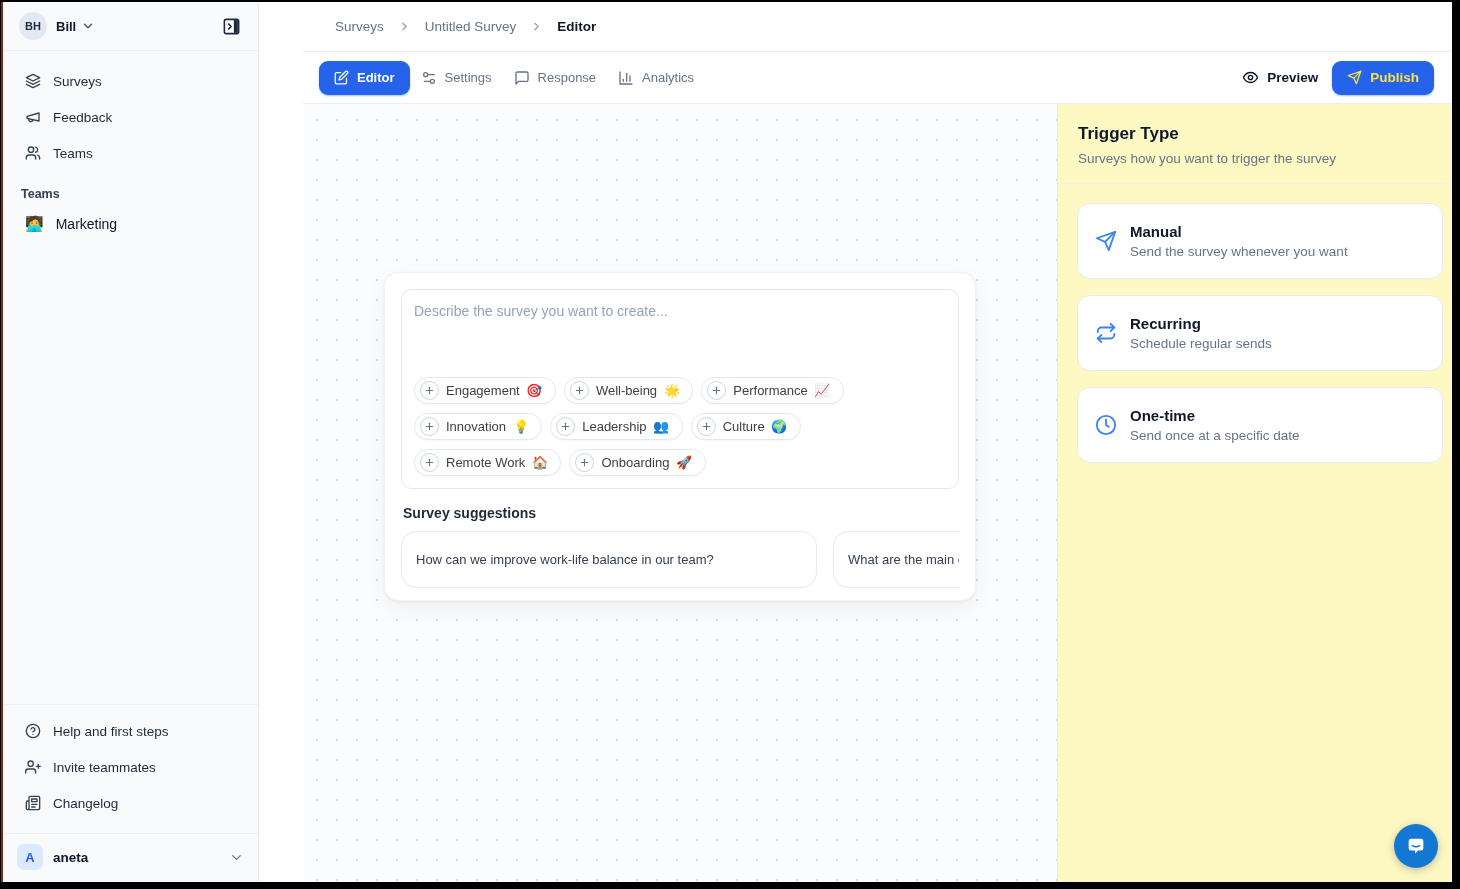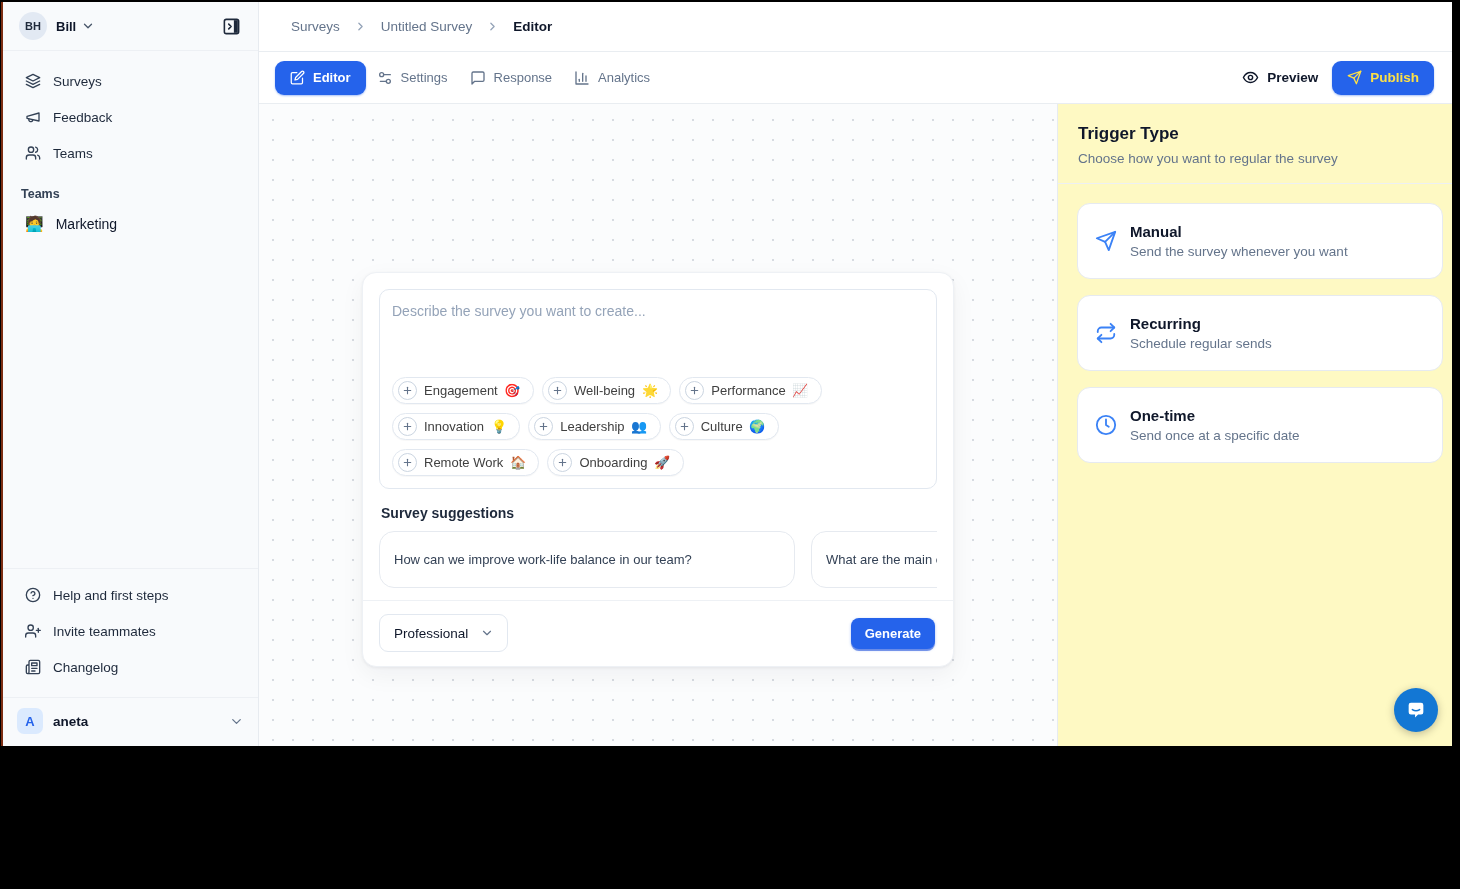--- a/index.html
+++ b/index.html
@@ -1,21 +1,22 @@
 <!DOCTYPE html>
 <html><head>
 <meta charset="utf-8">
 <style>
   * { margin:0; padding:0; box-sizing:border-box; }
   html,body { width:1460px; height:889px; overflow:hidden; }
   body { background:#000; font-family:"Liberation Sans", sans-serif; color:#0f172a; }
   .frame {
-    position:absolute; top:2px; left:3px; width:1449px; height:744px;
+    position:absolute; top:2px; left:3px; width:1449px; height:880px;
     background:#fff; display:flex; overflow:hidden;
     box-shadow:-2px 0 0 #7c2d12;
+    gap:44px;
   }
   svg { display:block; }
 
   
   .sidebar { width:256px; background:#f8fafc; border-right:1px solid #e7ebf0; display:flex; flex-direction:column; flex-shrink:0; }
   .sb-header { height:49px; display:flex; align-items:center; padding:0 12px 0 16px; border-bottom:1px solid #edf0f4; }
   .avatar-circle { width:28px; height:28px; border-radius:50%; background:#e2e9f3; color:#1e293b; font-size:11px; font-weight:bold; display:flex; align-items:center; justify-content:center; }
   .sb-user-name { font-size:13px; font-weight:bold; margin-left:9px; color:#0f172a; }
   .sb-header .chev { margin-left:5px; color:#475569; }
   .sb-collapse { margin-left:auto; width:30px; height:30px; border:none; background:transparent; border-radius:8px; display:flex; align-items:center; justify-content:center; cursor:pointer; color:#1e293b; }
@@ -366,38 +367,27 @@
               </div>
             </div>
 
             <div class="suggestions-title">Survey suggestions</div>
             <div class="suggestions-row">
               <button class="suggestion-card c1">How can we improve work-life balance in our team?</button>
               <button class="suggestion-card c2">What are the main ob</button>
             </div>
           </div>
 
-          <div class="composer-footer">
-            <button class="tone-select">
-              <span>Professional</span>
-              <span class="chev">
-                  <svg width="14" height="14" viewBox="0 0 24 24" fill="none" stroke="currentColor" stroke-width="2" stroke-linecap="round" stroke-linejoin="round">
-                    <path d="m6 9 6 6 6-6"></path>
-                  </svg>
-                </span>
-            </button>
-            <button class="generate-btn">Generate</button>
-          </div>
         </div>
       </div>
 
       <aside class="panel">
         <div class="panel-header">
           <div class="panel-title">Trigger Type</div>
-          <div class="panel-subtitle">Choose how you want to regular the survey</div>
+          <div class="panel-subtitle">Surveys how you want to trigger the survey</div>
         </div>
         <div class="panel-body">
           <button class="trigger-card">
             <span class="trigger-icon">
                 <svg width="22" height="22" viewBox="0 0 24 24" fill="none" stroke="currentColor" stroke-width="2" stroke-linecap="round" stroke-linejoin="round">
                   <path d="m22 2-11 11"></path>
                   <path d="m22 2-7 20-4-9-9-4 20-7z"></path>
                 </svg>
               </span>
             <span>

